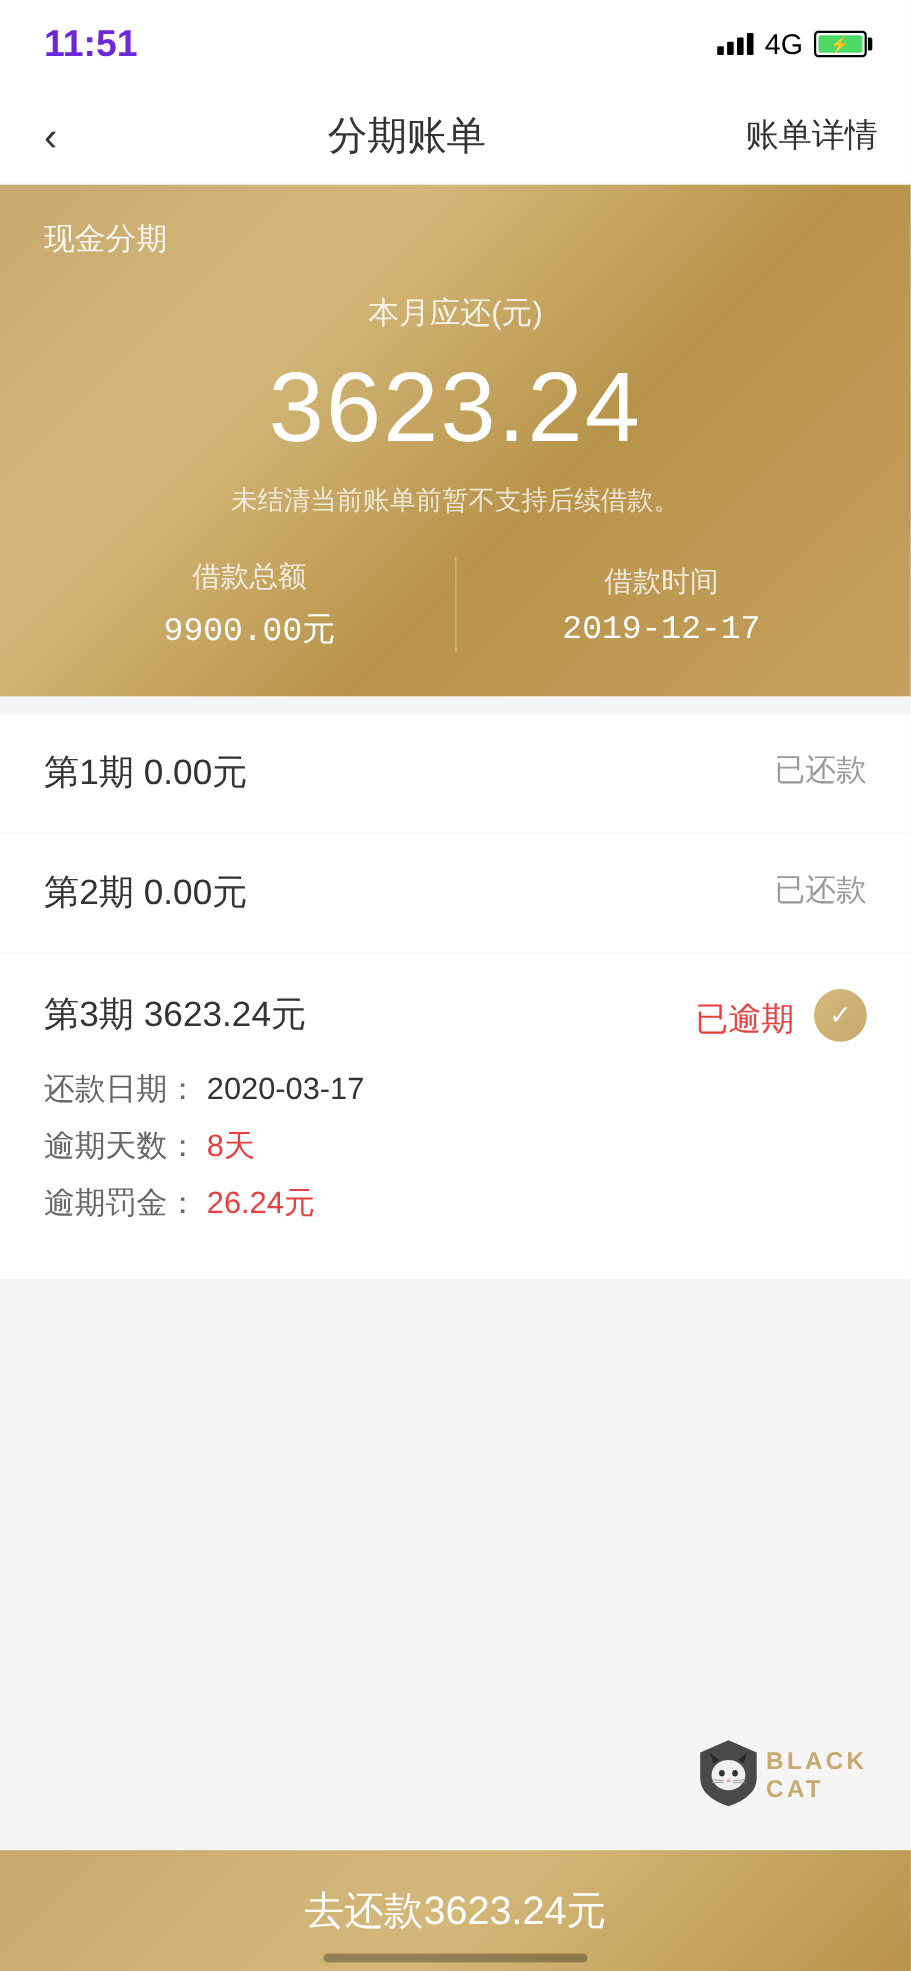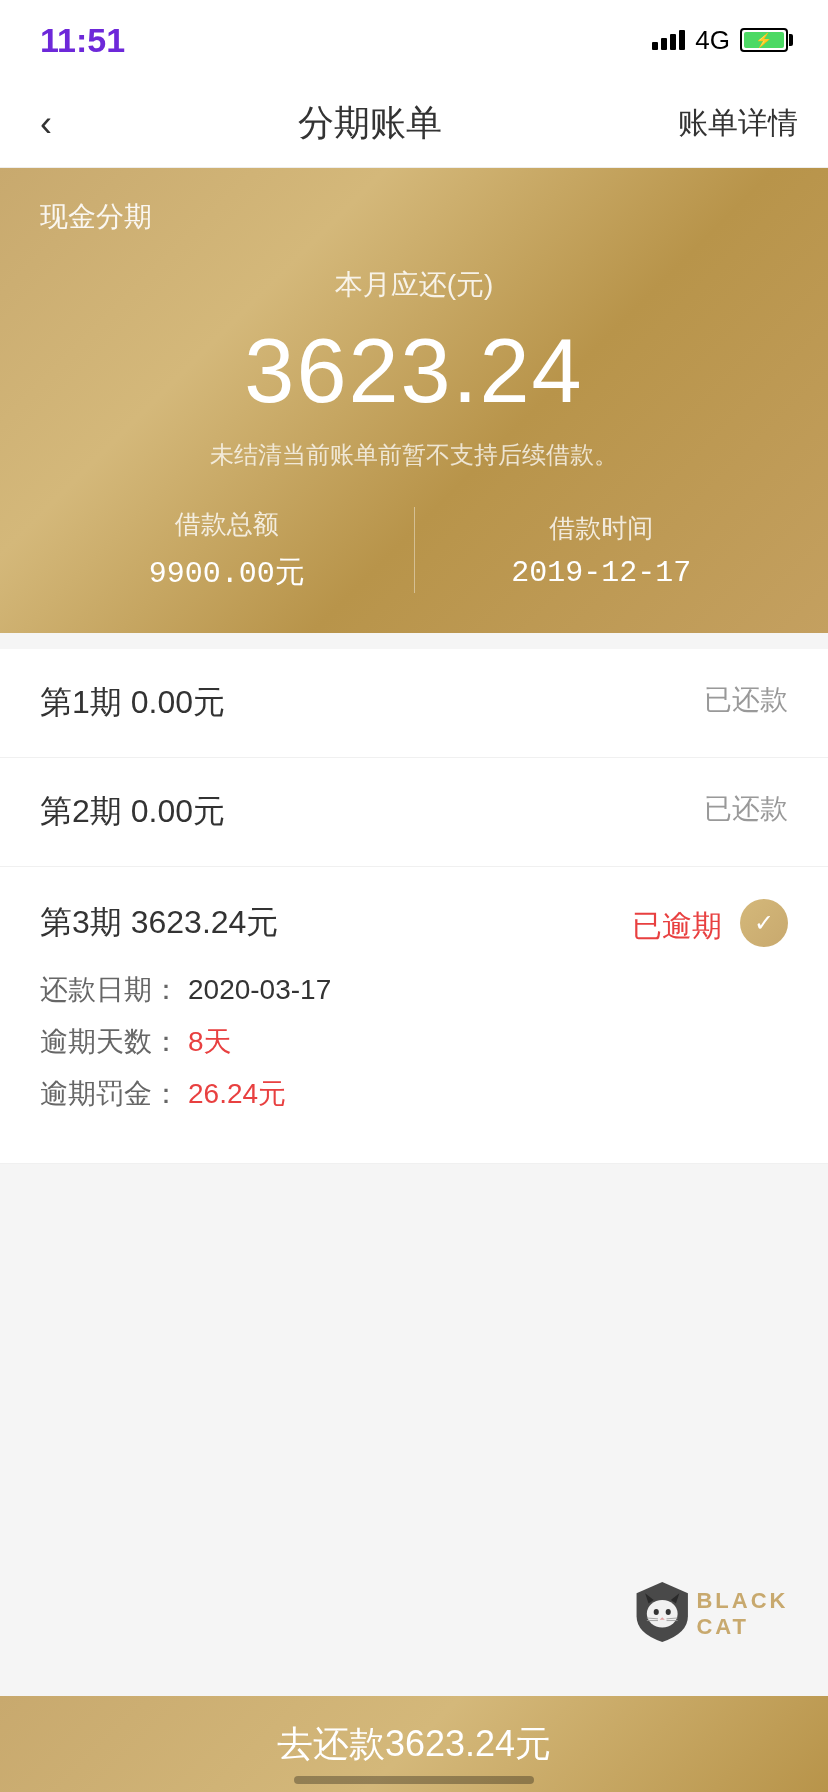--- a/index.html
+++ b/index.html
@@ -248,21 +248,21 @@
       min-height: 300px;
     }
 
     
     .bottom-bar {
       position: fixed;
       bottom: 0;
       left: 0;
       width: 828px;
       background: linear-gradient(135deg, #c8a96e 0%, #d4b87a 50%, #b8944a 100%);
-      height: 96px;
+      height: 110px;
       display: flex;
       align-items: center;
       justify-content: center;
       gap: 0;
     }
     .pay-button-text {
       font-size: 36px;
       color: #fff;
       font-weight: 400;
     }

